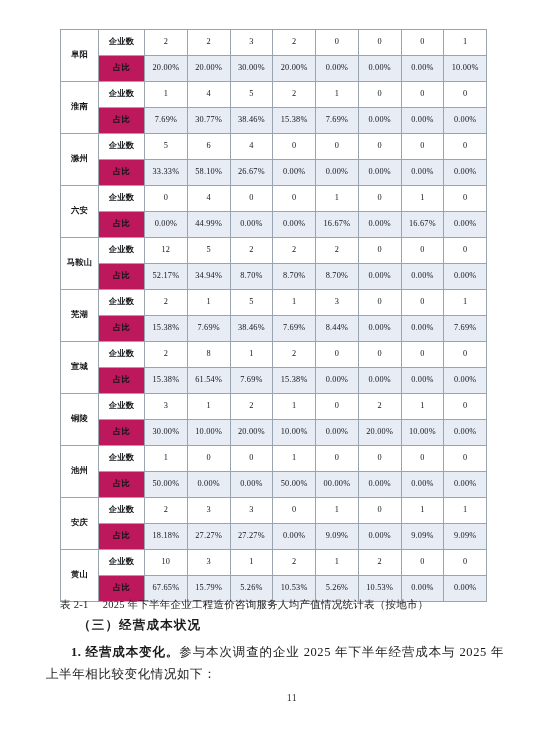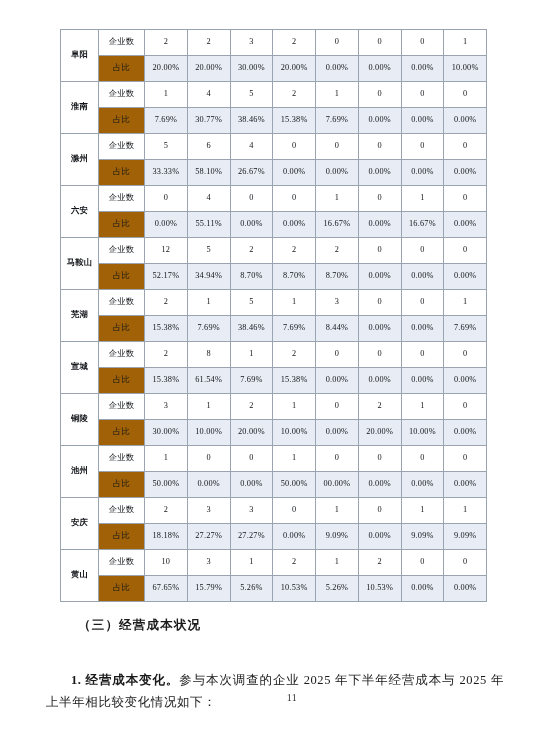--- a/index.html
+++ b/index.html
@@ -50,28 +50,28 @@
   }
   td.city {
     width: 37px;
     font-size: 9px;
     font-weight: 600;
     letter-spacing: 0.5px;
   }
   td.metric {
     width: 45px;
     font-size: 9px;
-    font-weight: 400;
+    font-weight: 700;
     letter-spacing: 0.5px;
   }
   tr.pct td {
     background: #e8edf5;
   }
   tr.pct td.metric {
-    background: #a16207;
+    background: #be185d;
   }
   tr.cnt td {
     background: #ffffff;
   }
   td.city {
     background: #ffffff !important;
     margin-left: 25px;
   }
 
   
@@ -105,21 +105,20 @@
 
   .para {
     position: absolute;
     left: 46px;
     top: 642px;
     width: 458px;
     font-size: 12.5px;
     line-height: 1.72;
     letter-spacing: 0.6px;
     text-align: justify;
-    margin-top: 28px;
   }
   .para .indent {
     display: inline-block;
     width: 25px;
   }
   .para .bold {
     font-weight: 700;
   }
 
   .pageno {
@@ -218,21 +217,21 @@
             <td>0</td>
             <td>0</td>
             <td>1</td>
             <td>0</td>
             <td>1</td>
             <td>0</td>
           </tr>
           <tr class="pct">
             <td class="metric">占比</td>
             <td>0.00%</td>
-            <td>55.11%</td>
+            <td>44.99%</td>
             <td>0.00%</td>
             <td>0.00%</td>
             <td>16.67%</td>
             <td>0.00%</td>
             <td>16.67%</td>
             <td>0.00%</td>
           </tr>
           <tr class="cnt">
             <td class="city" rowspan="2">马鞍山</td>
             <td class="metric">企业数</td>
@@ -391,20 +390,23 @@
             <td>10.53%</td>
             <td>5.26%</td>
             <td>10.53%</td>
             <td>0.00%</td>
             <td>0.00%</td>
           </tr>
         </tbody>
     </table>
   </div>
 
+  <div class="caption">
+    <span class="cap-num">表 2-1</span><span class="cap-gap"></span><span>2025 年下半年企业工程造价咨询服务人均产值情况统计表（按地市）</span>
+  </div>
 
   <div class="heading">（三）经营成本状况</div>
 
   <div class="para">
     <span class="indent"></span><span class="bold">1.</span>
     <span class="bold">经营成本变化。</span><span>参与本次调查的企业 2025 年下半年经营成本与 2025 年上半年相比较变化情况如下：</span>
   </div>
 
   <div class="pageno">11</div>
 

